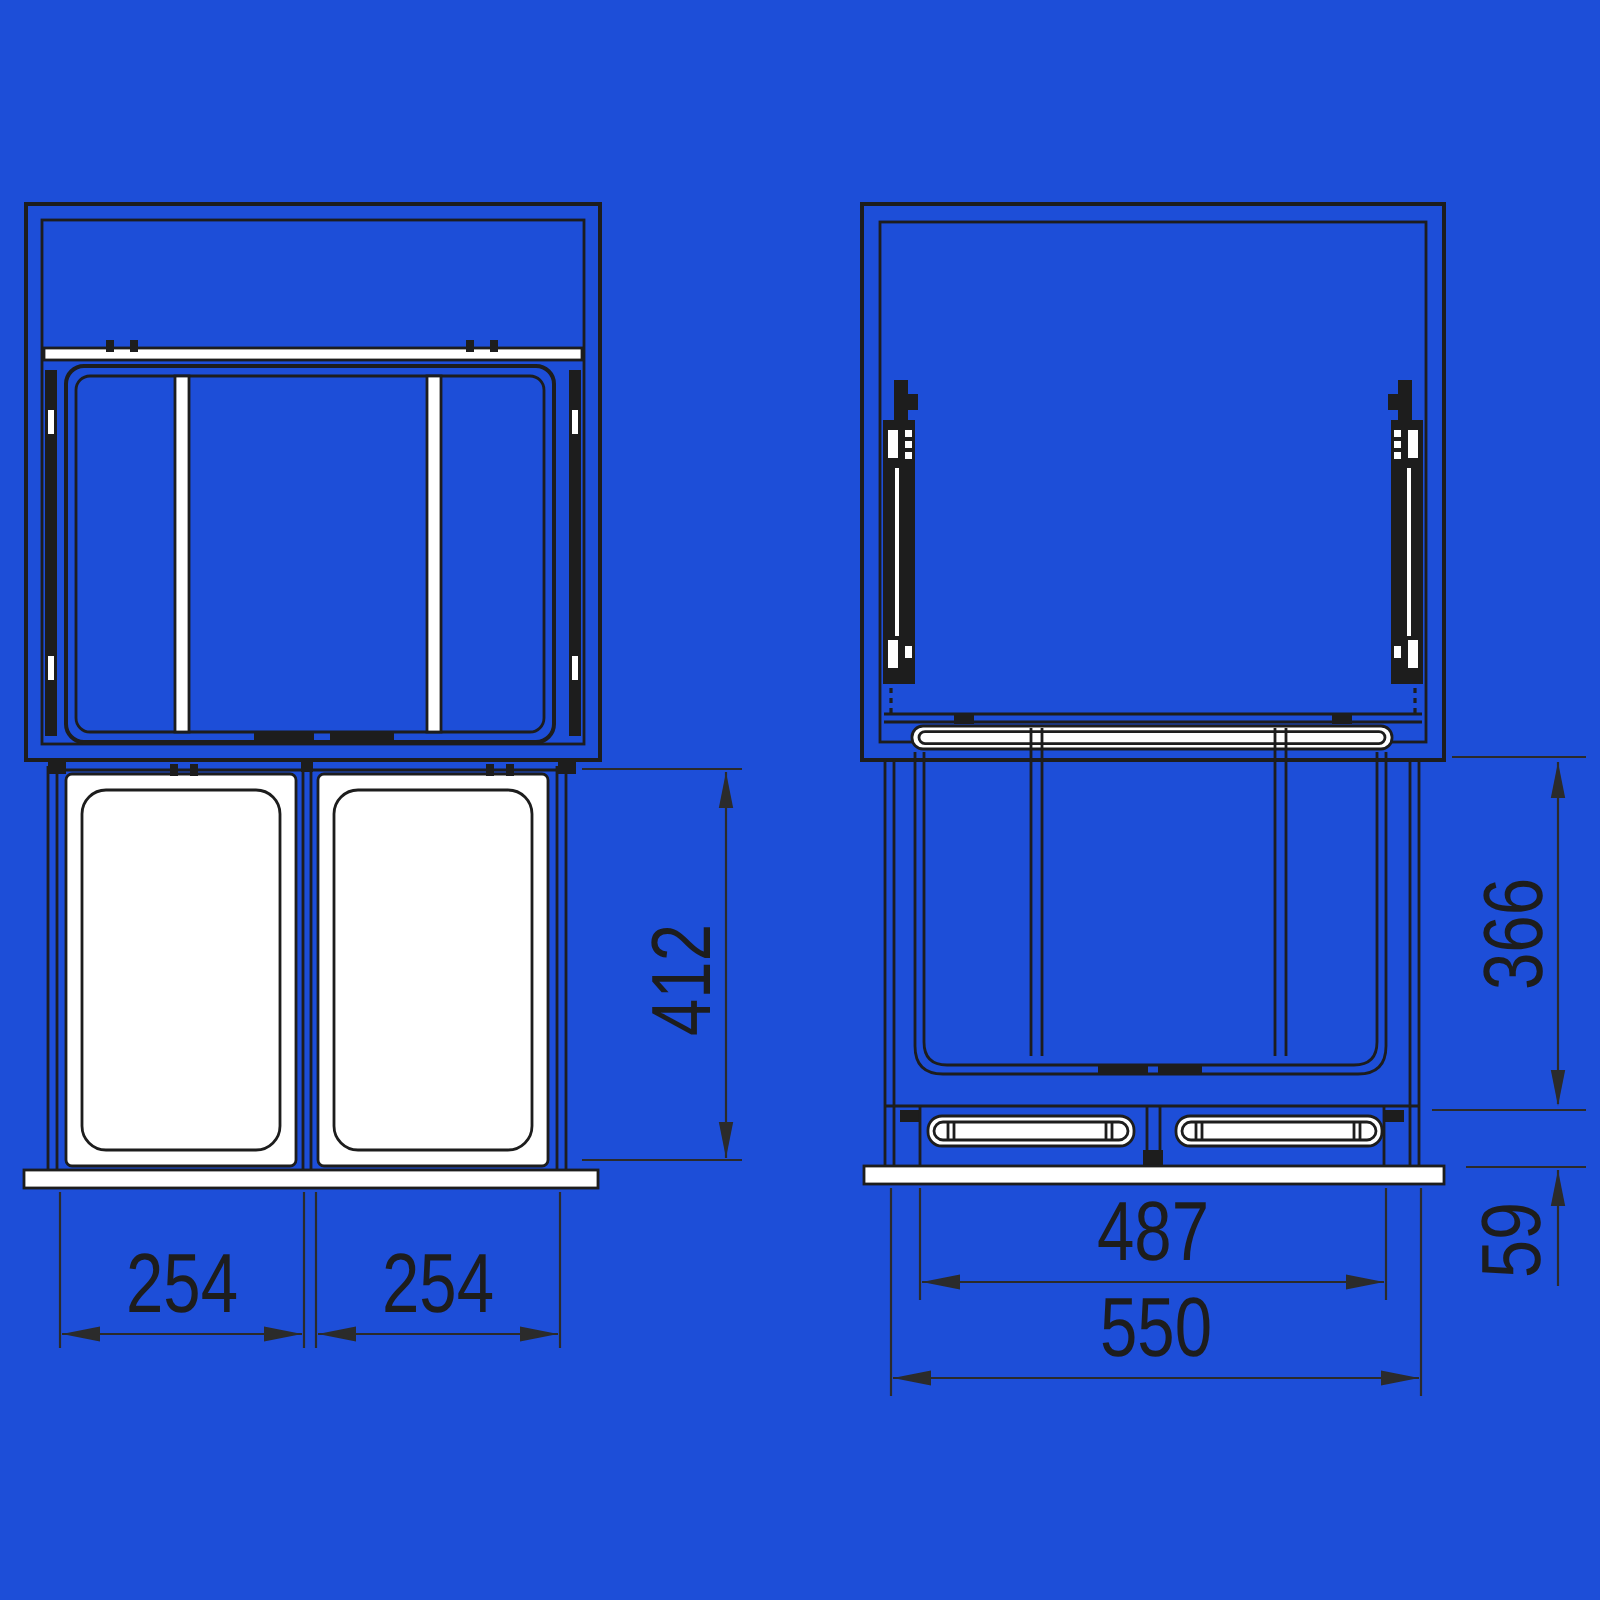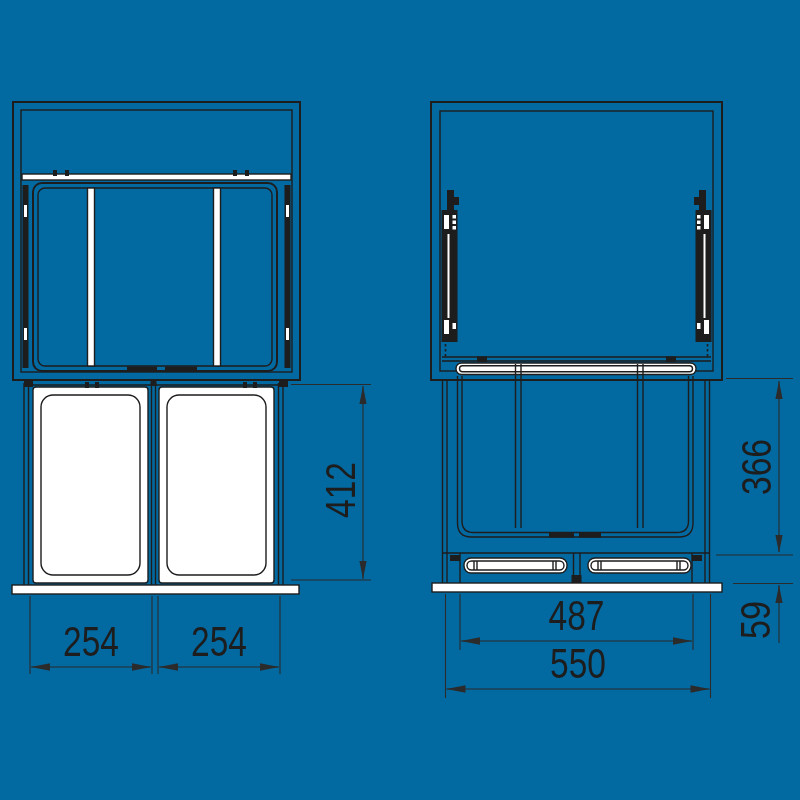--- a/index.html
+++ b/index.html
@@ -4,21 +4,21 @@
 <style>
   html, body {
     margin: 0;
     padding: 0;
     background: #ffffff;
   }
   .canvas {
     position: relative;
     width: 800px;
     height: 800px;
-    background: #0369a1;
+    background: #1d4ed8;
     font-family: "Liberation Sans", sans-serif;
   }
   svg text {
     font-family: "Liberation Sans", sans-serif;
     font-size: 42px;
     fill: #1d1d1d;
   }
   .ln   { stroke: #1d1d1d; stroke-width: 2;   fill: none; }
   .ln-t { stroke: #1d1d1d; stroke-width: 1.4; fill: none; }
   .ln-w { stroke: #1d1d1d; stroke-width: 1.4; fill: #ffffff; }

